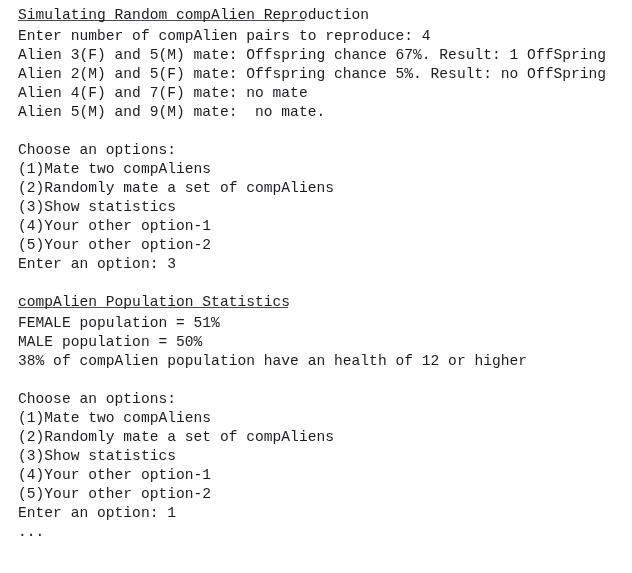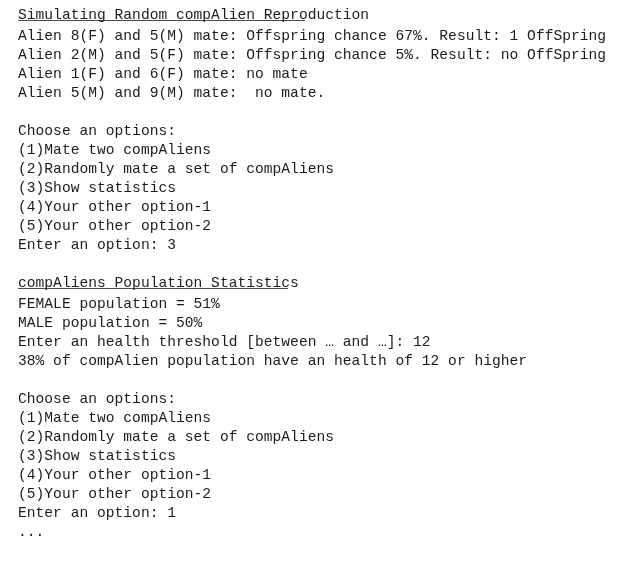--- a/index.html
+++ b/index.html
@@ -59,45 +59,45 @@
 </head>
 <body>
 
 <div id="console">
 
   <div class="heading-block">
     <div class="line">Simulating Random compAlien Reproduction</div>
     <div class="rule rule-title"></div>
   </div>
 
-  <div class="line">Alien 8(F) and 5(M) mate: Offspring chance 67%. Result: 1 OffSpring</div>
+  <div class="line">Enter number of compAlien pairs to reproduce: 4</div>
+  <div class="line">Alien 3(F) and 5(M) mate: Offspring chance 67%. Result: 1 OffSpring</div>
   <div class="line">Alien 2(M) and 5(F) mate: Offspring chance 5%. Result: no OffSpring</div>
-  <div class="line">Alien 1(F) and 6(F) mate: no mate</div>
+  <div class="line">Alien 4(F) and 7(F) mate: no mate</div>
   <div class="line">Alien 5(M) and 9(M) mate:  no mate.</div>
 
   <div class="line blank"></div>
 
   <div class="line">Choose an options:</div>
   <div class="line">(1)Mate two compAliens</div>
   <div class="line">(2)Randomly mate a set of compAliens</div>
   <div class="line">(3)Show statistics</div>
   <div class="line">(4)Your other option-1</div>
   <div class="line">(5)Your other option-2</div>
   <div class="line">Enter an option: 3</div>
 
   <div class="line blank"></div>
 
   <div class="heading-block">
-    <div class="line">compAliens Population Statistics</div>
+    <div class="line">compAlien Population Statistics</div>
     <div class="rule rule-stats"></div>
   </div>
 
   <div class="line">FEMALE population = 51%</div>
   <div class="line">MALE population = 50%</div>
-  <div class="line">Enter an health threshold [between … and …]: 12</div>
   <div class="line">38% of compAlien population have an health of 12 or higher</div>
 
   <div class="line blank"></div>
 
   <div class="line">Choose an options:</div>
   <div class="line">(1)Mate two compAliens</div>
   <div class="line">(2)Randomly mate a set of compAliens</div>
   <div class="line">(3)Show statistics</div>
   <div class="line">(4)Your other option-1</div>
   <div class="line">(5)Your other option-2</div>

